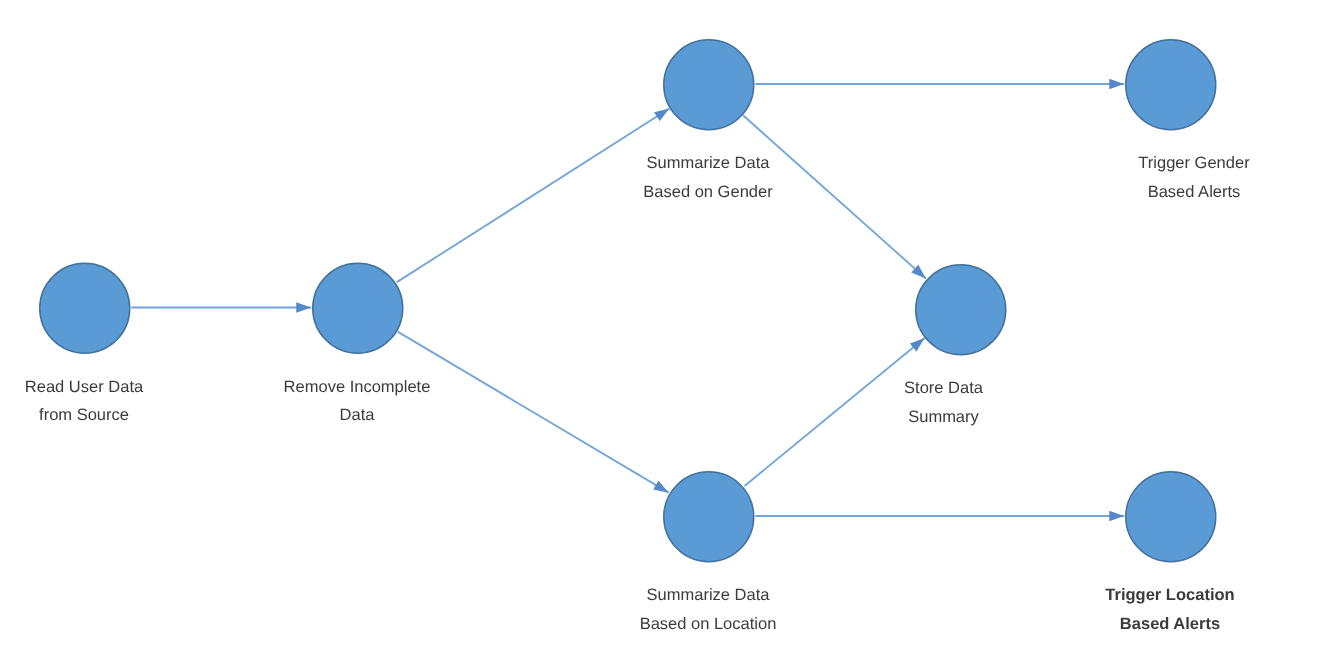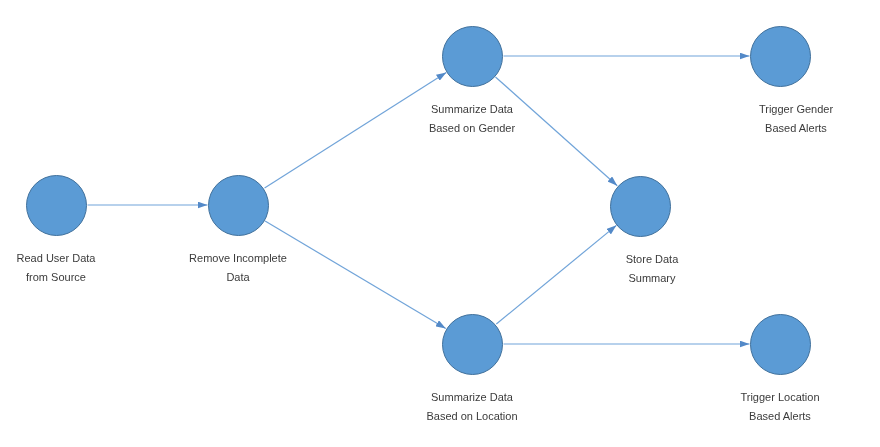--- a/index.html
+++ b/index.html
@@ -60,22 +60,22 @@
       <div class="node-circle" style="left: 207.5px; top: 174.5px; width: 61px; height: 61px; background: rgb(91, 155, 213); border: 1.5px solid rgb(65, 113, 156);"></div>
       <div class="node-label" style="left: 238px; top: 249px; width: 170px; color: rgb(59, 59, 59);">Remove Incomplete
 Data</div>
       <div class="node-circle" style="left: 441.5px; top: 25.5px; width: 61px; height: 61px; background: rgb(91, 155, 213); border: 1.5px solid rgb(65, 113, 156);"></div>
       <div class="node-label" style="left: 472px; top: 100px; width: 170px; color: rgb(59, 59, 59);">Summarize Data
 Based on Gender</div>
       <div class="node-circle" style="left: 441.5px; top: 313.5px; width: 61px; height: 61px; background: rgb(91, 155, 213); border: 1.5px solid rgb(65, 113, 156);"></div>
       <div class="node-label" style="left: 472px; top: 388px; width: 170px; color: rgb(59, 59, 59);">Summarize Data
 Based on Location</div>
       <div class="node-circle" style="left: 609.5px; top: 175.5px; width: 61px; height: 61px; background: rgb(91, 155, 213); border: 1.5px solid rgb(65, 113, 156);"></div>
-      <div class="node-label" style="left: 652px; top: 250px; width: 170px; color: rgb(59, 59, 59);">Store Data
+      <div class="node-label" style="left: 629px; top: 250px; width: 170px; color: rgb(59, 59, 59);">Store Data
 Summary</div>
       <div class="node-circle" style="left: 749.5px; top: 25.5px; width: 61px; height: 61px; background: rgb(91, 155, 213); border: 1.5px solid rgb(65, 113, 156);"></div>
       <div class="node-label" style="left: 796px; top: 100px; width: 170px; color: rgb(59, 59, 59);">Trigger Gender
 Based Alerts</div>
       <div class="node-circle" style="left: 749.5px; top: 313.5px; width: 61px; height: 61px; background: rgb(91, 155, 213); border: 1.5px solid rgb(65, 113, 156);"></div>
-      <div class="node-label" style="left: 780px; top: 388px; width: 170px; color: rgb(59, 59, 59);">Trigger Location
+      <div class="node-label" style="left: 780px; top: 388px; width: 170px; color: rgb(59, 59, 59); font-weight: bold;">Trigger Location
 Based Alerts</div>
     </div>
 </div>
 
 </body></html>

